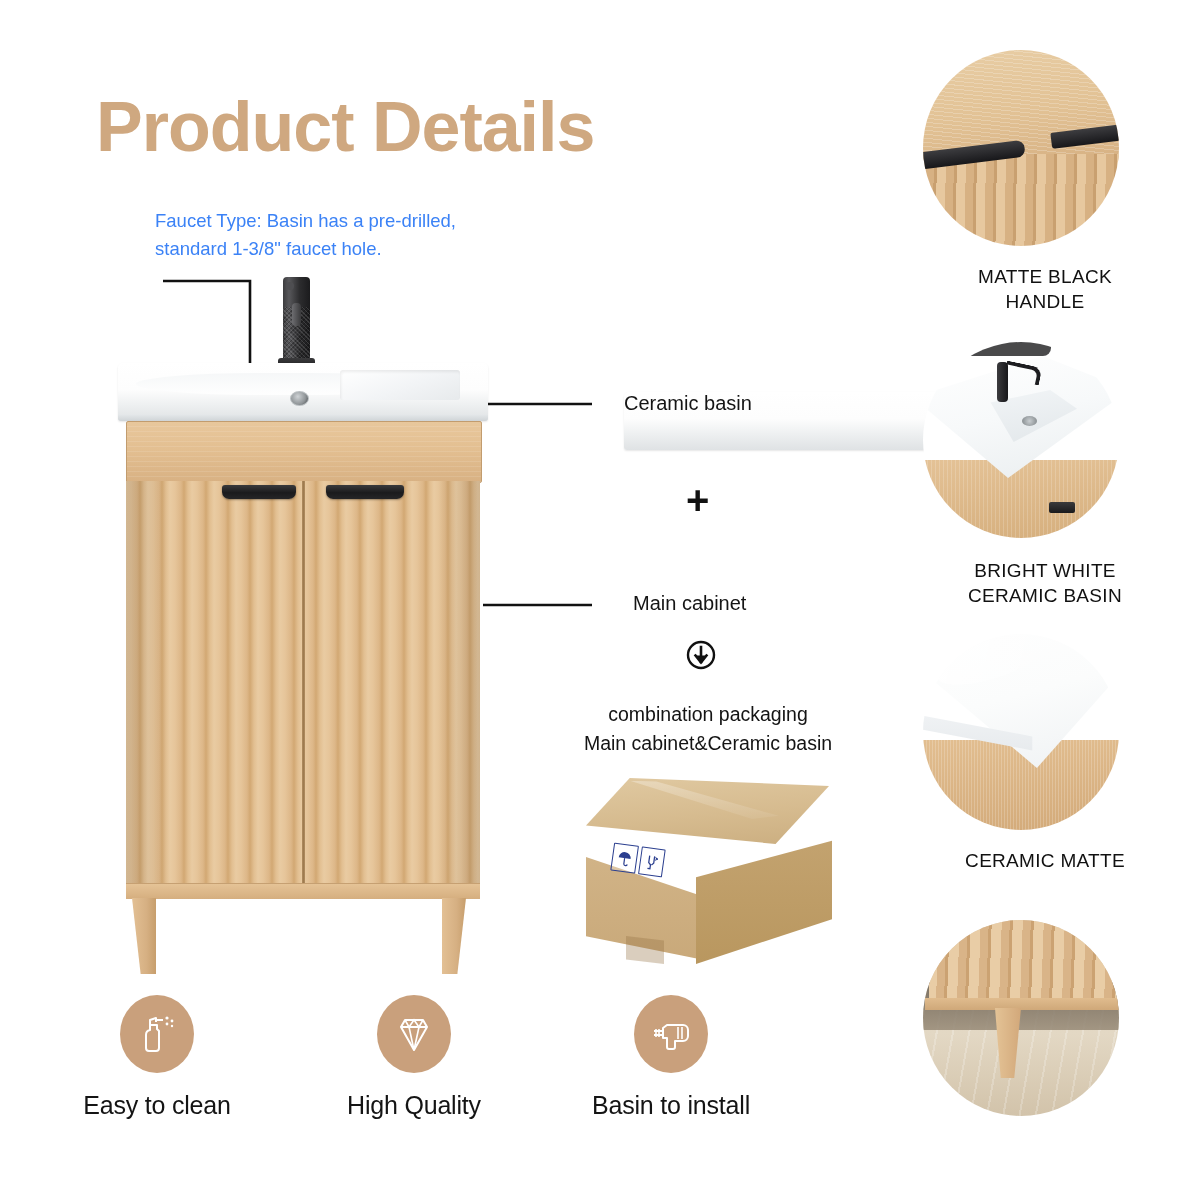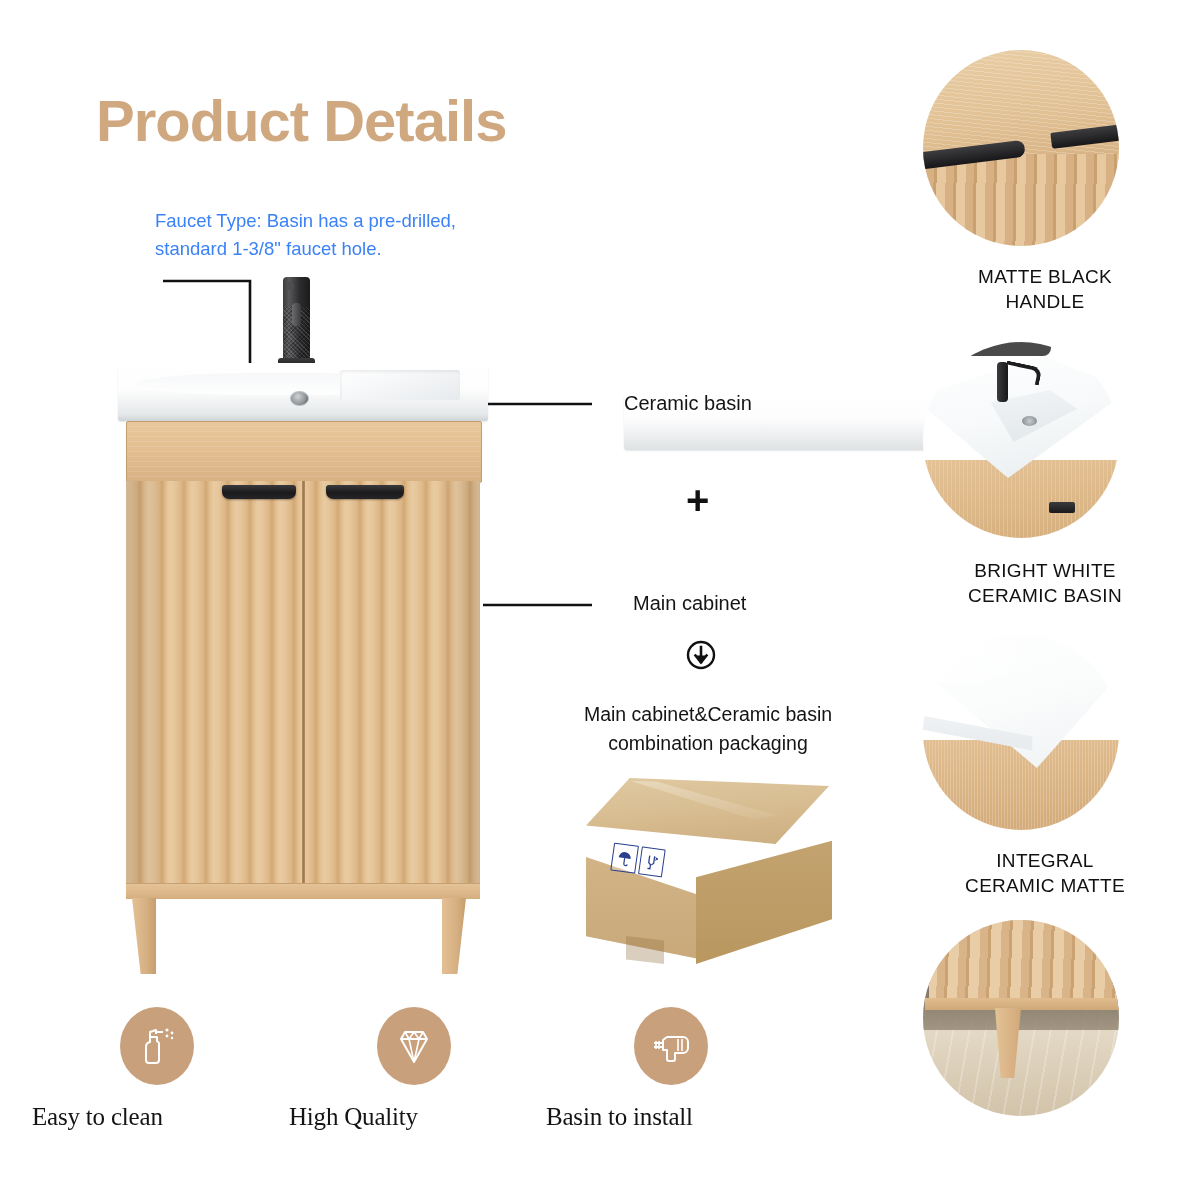--- a/index.html
+++ b/index.html
@@ -6,21 +6,21 @@
   body{
     width:1200px;height:1200px;background:#ffffff;
     font-family:"Liberation Sans",sans-serif;
     position:relative;overflow:hidden;
   }
   .stage{position:absolute;left:0;top:0;width:1200px;height:1200px;}
 
   
   .title{
     position:absolute;left:96px;top:92px;
-    font-size:58px;font-weight:bold;letter-spacing:-1px;
+    font-size:70px;font-weight:bold;letter-spacing:-1px;
     color:#CFA880;line-height:1;
   }
 
   
   .faucet-note{
     position:absolute;left:155px;top:207px;width:420px;
     font-size:18.5px;line-height:1.52;color:#3b82f6;
   }
 
   
@@ -319,21 +319,21 @@
     background:linear-gradient(180deg,#E0BC8E,#CFA879);
   }
   .c4-leg{
     position:absolute;left:72px;top:88px;width:26px;height:70px;
     background:linear-gradient(90deg,#E4C396,#D2A87A);
     clip-path:polygon(0 0,100% 0,74% 100%,22% 100%);
   }
 
   
   .features{position:absolute;left:78px;top:995px;width:760px;height:140px;}
-  .feat{position:absolute;top:12px;width:250px;text-align:left;font-family:Liberation Serif, serif;}
+  .feat{position:absolute;top:0;width:250px;text-align:center;}
   .feat .badge{
     width:74px;height:78px;border-radius:50%;
     background:#C9A07C;margin:0 auto;
     display:flex;align-items:center;justify-content:center;
   }
   .feat .flabel{
     margin-top:18px;font-size:25px;color:#141414;letter-spacing:-.2px;
   }
 </style>
 </head>
@@ -365,22 +365,22 @@
 
   <div class="plus-sym">+</div>
 
   <svg class="arrow-circ" viewBox="0 0 30 30">
     <circle cx="15" cy="15" r="13" stroke="#111" stroke-width="2.4" fill="none"></circle>
     <path d="M15,7 L15,20 M15,22.5 L9.5,15.5 M15,22.5 L20.5,15.5" stroke="#111" stroke-width="2.6" fill="none" stroke-linecap="square"></path>
     <path d="M9.5,15.5 L15,22.5 L20.5,15.5 Z" fill="#111"></path>
   </svg>
 
   <div class="pack-text">
+    <div>combination packaging</div>
     <div>Main cabinet&amp;Ceramic basin</div>
-    <div>combination packaging</div>
   </div>
 
   <div class="vanity">
     <div class="faucet-body">
       <div class="faucet-tex"></div>
       <div class="faucet-lever"></div>
       <div class="faucet-cap"></div>
     </div>
     <div class="faucet-base"></div>
 
@@ -464,21 +464,20 @@
 
     <div class="rblock" style="top:622px;height:230px">
       <div class="rcircle">
         <div class="c3-bg"></div>
         <div class="c3-wood"></div>
         <div class="c3-slab"></div>
         <div class="c3-edge"></div>
         <div class="c3-gloss"></div>
       </div>
       <div class="rlabel" style="top:214px">
-        <div>INTEGRAL</div>
         <div>CERAMIC MATTE</div>
       </div>
     </div>
 
     <div class="rblock" style="top:908px;height:230px">
       <div class="rcircle">
         <div class="c4-floor"></div>
         <div class="c4-dark"></div>
         <div class="c4-cab"></div>
         <div class="c4-apron"></div>

